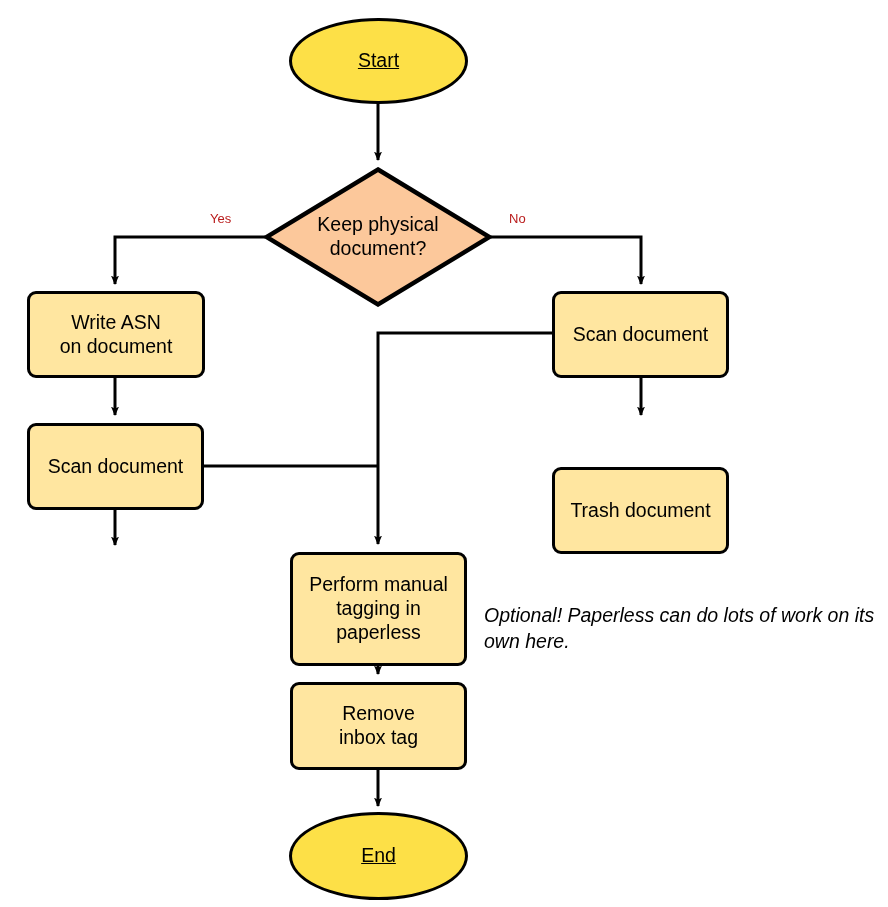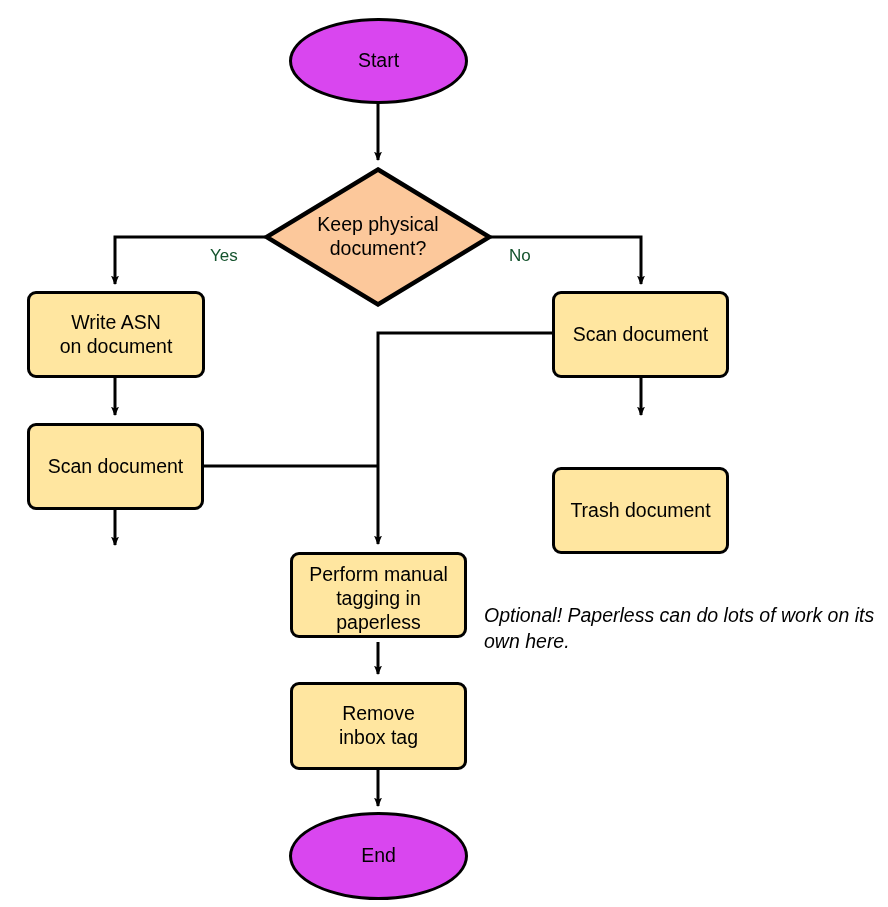--- a/index.html
+++ b/index.html
@@ -42,46 +42,46 @@
     z-index: 3;
   }
   .node-process {
     border: 3px solid #000000;
     border-radius: 9px;
     background: #ffe6a0;
   }
   .node-terminator {
     border: 3.2px solid #000000;
     border-radius: 50%;
-    background: #d946ef;
+    background: #fde047;
+    text-decoration: underline;
   }
   .node-decision {
     background: transparent;
     border: none;
   }
   .decision-shape {
     position: absolute;
     left: 0;
     top: 0;
     width: 100%;
     height: 100%;
     z-index: 1;
   }
   .decision-label {
     position: relative;
     z-index: 2;
   }
   .edge-label {
     position: absolute;
-    font-size: 17px;
-    color: #14532d;
+    font-size: 13px;
+    color: #b91c1c;
     background: transparent;
     z-index: 4;
     white-space: nowrap;
-    margin-top: 35px;
   }
   .annotation {
     position: absolute;
     font-style: italic;
     font-size: 19.5px;
     line-height: 1.33;
     color: #000000;
     z-index: 4;
   }
 </style>
@@ -147,21 +147,21 @@
 
 
   <div class="node node-process" style="left:552px; top:291px; width:177px; height:87px;">
     <span>Scan document</span>
   </div>
 
   <div class="node node-process" style="left:552px; top:423px; width:177px; height:87px;margin-top:44px;">
     <span>Trash document</span>
   </div>
 
-  <div class="node node-process" style="left:290px; top:552px; width:177px; height:86px;align-items:flex-end;">
+  <div class="node node-process" style="left:290px; top:552px; width:177px; height:114px;">
     <span>Perform manual
 tagging in
 paperless</span>
   </div>
 
   <div class="node node-terminator" style="left:289px; top:812px; width:179px; height:88px;">
     <span>End</span>
   </div>
 
   <div class="node node-process" style="left:290px; top:682px; width:177px; height:88px;">

